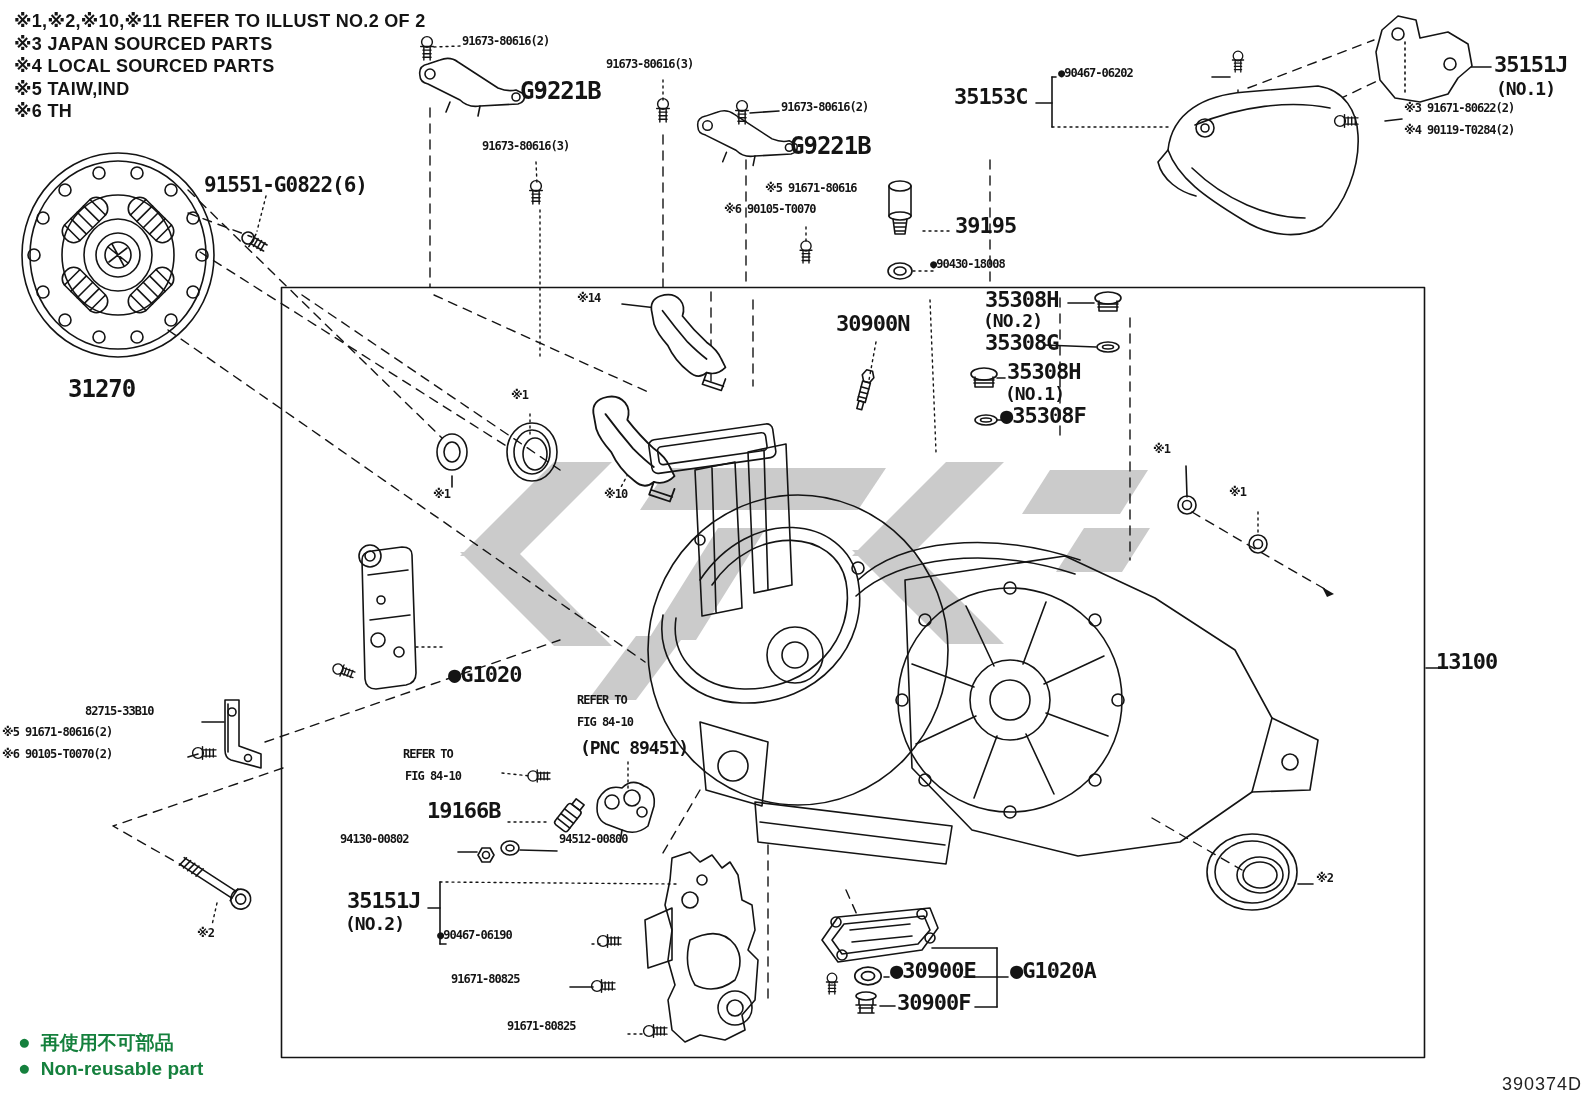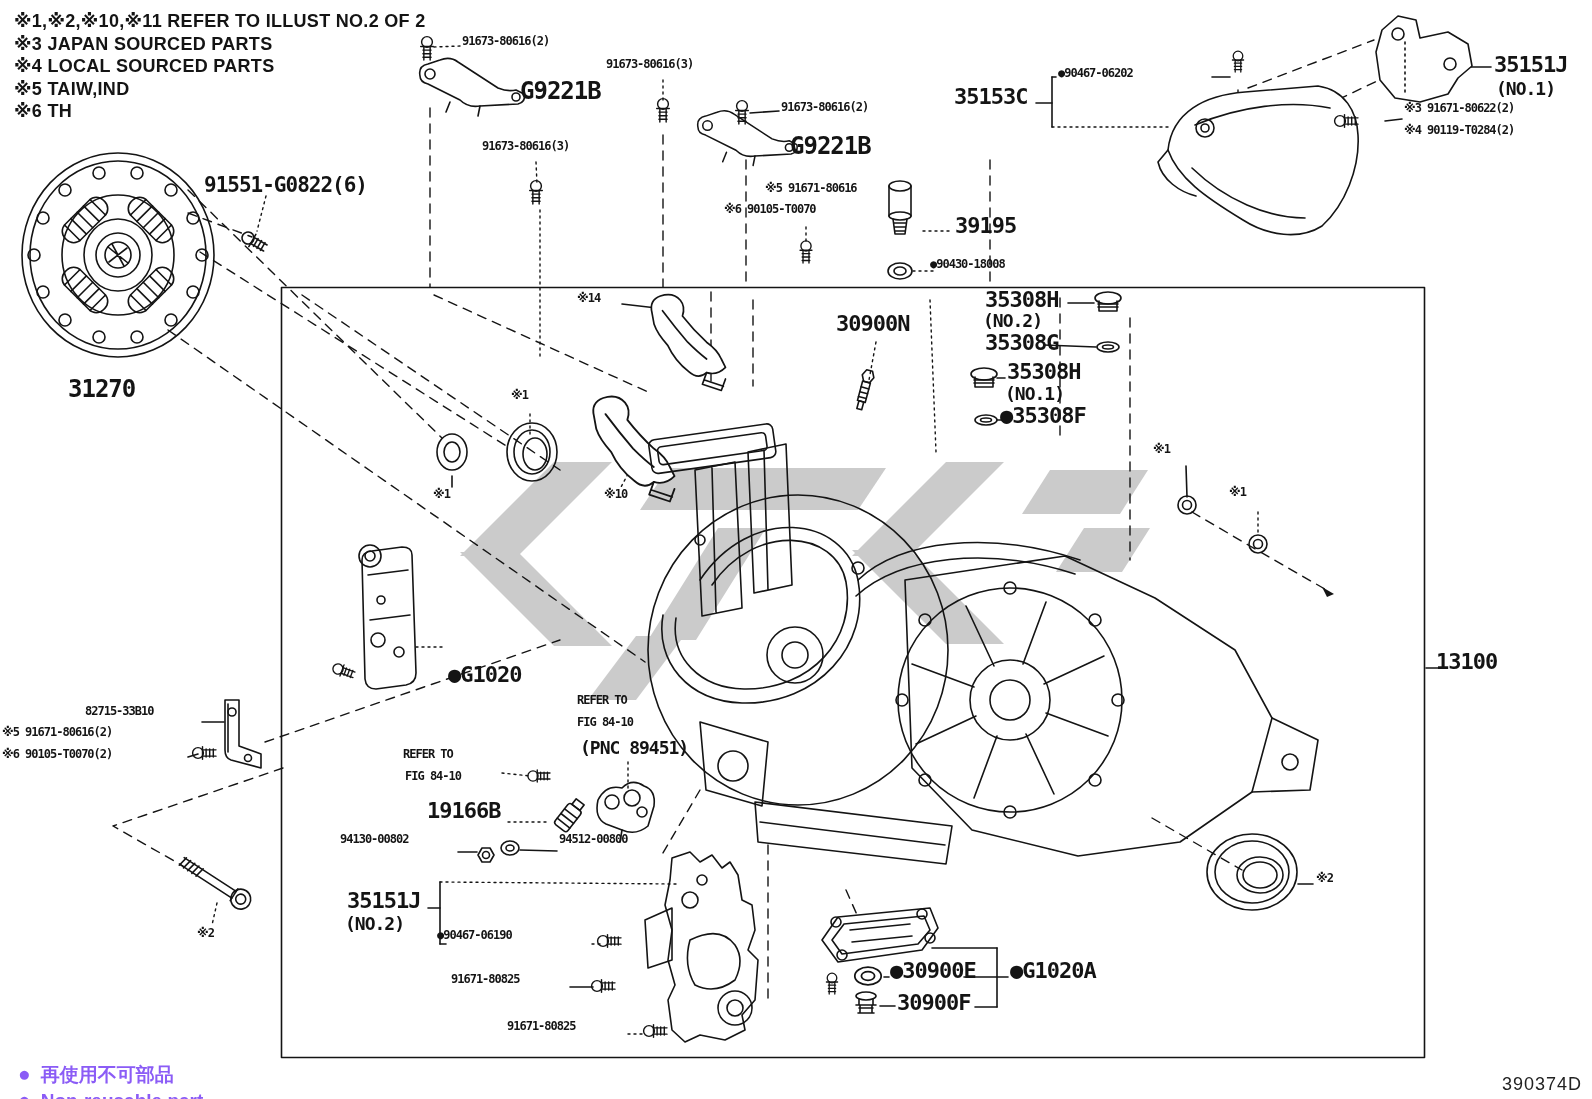--- a/index.html
+++ b/index.html
@@ -5,21 +5,21 @@
   html,body{margin:0;padding:0;background:#fff;}
   .canvas{position:relative;width:1592px;height:1099px;background:#ffffff;overflow:hidden;
           font-family:"DejaVu Sans Mono","DejaVu Sans",monospace;color:#141414;}
   svg{position:absolute;left:0;top:0;z-index:1;}
   #labels{position:absolute;left:0;top:0;width:100%;height:100%;z-index:2;}
   .lbl{position:absolute;font-weight:bold;font-size:12px;line-height:1;letter-spacing:-1px;
        white-space:pre;color:#141414;}
   .legend-line{position:absolute;left:14px;font-family:"Liberation Sans","DejaVu Sans",sans-serif;
        font-size:18px;font-weight:700;letter-spacing:.3px;white-space:pre;color:#141414;}
   .footer-line{position:absolute;left:18px;z-index:2;font-family:"Liberation Sans","DejaVu Sans",sans-serif;
-       font-size:19px;font-weight:600;color:#8b5cf6;white-space:pre;margin-top:32px;}
+       font-size:19px;font-weight:600;color:#15803d;white-space:pre;}
   .footer-line .dot{font-size:21px;margin-right:10px;}
   .docnum{position:absolute;right:10px;bottom:4px;z-index:2;font-family:"Liberation Sans","DejaVu Sans",sans-serif;
        font-size:18px;letter-spacing:1px;color:#222;}
 </style>
 </head>
 <body>
 
 <div class="canvas">
 
 <svg width="1592" height="1099" viewBox="0 0 1592 1099">

